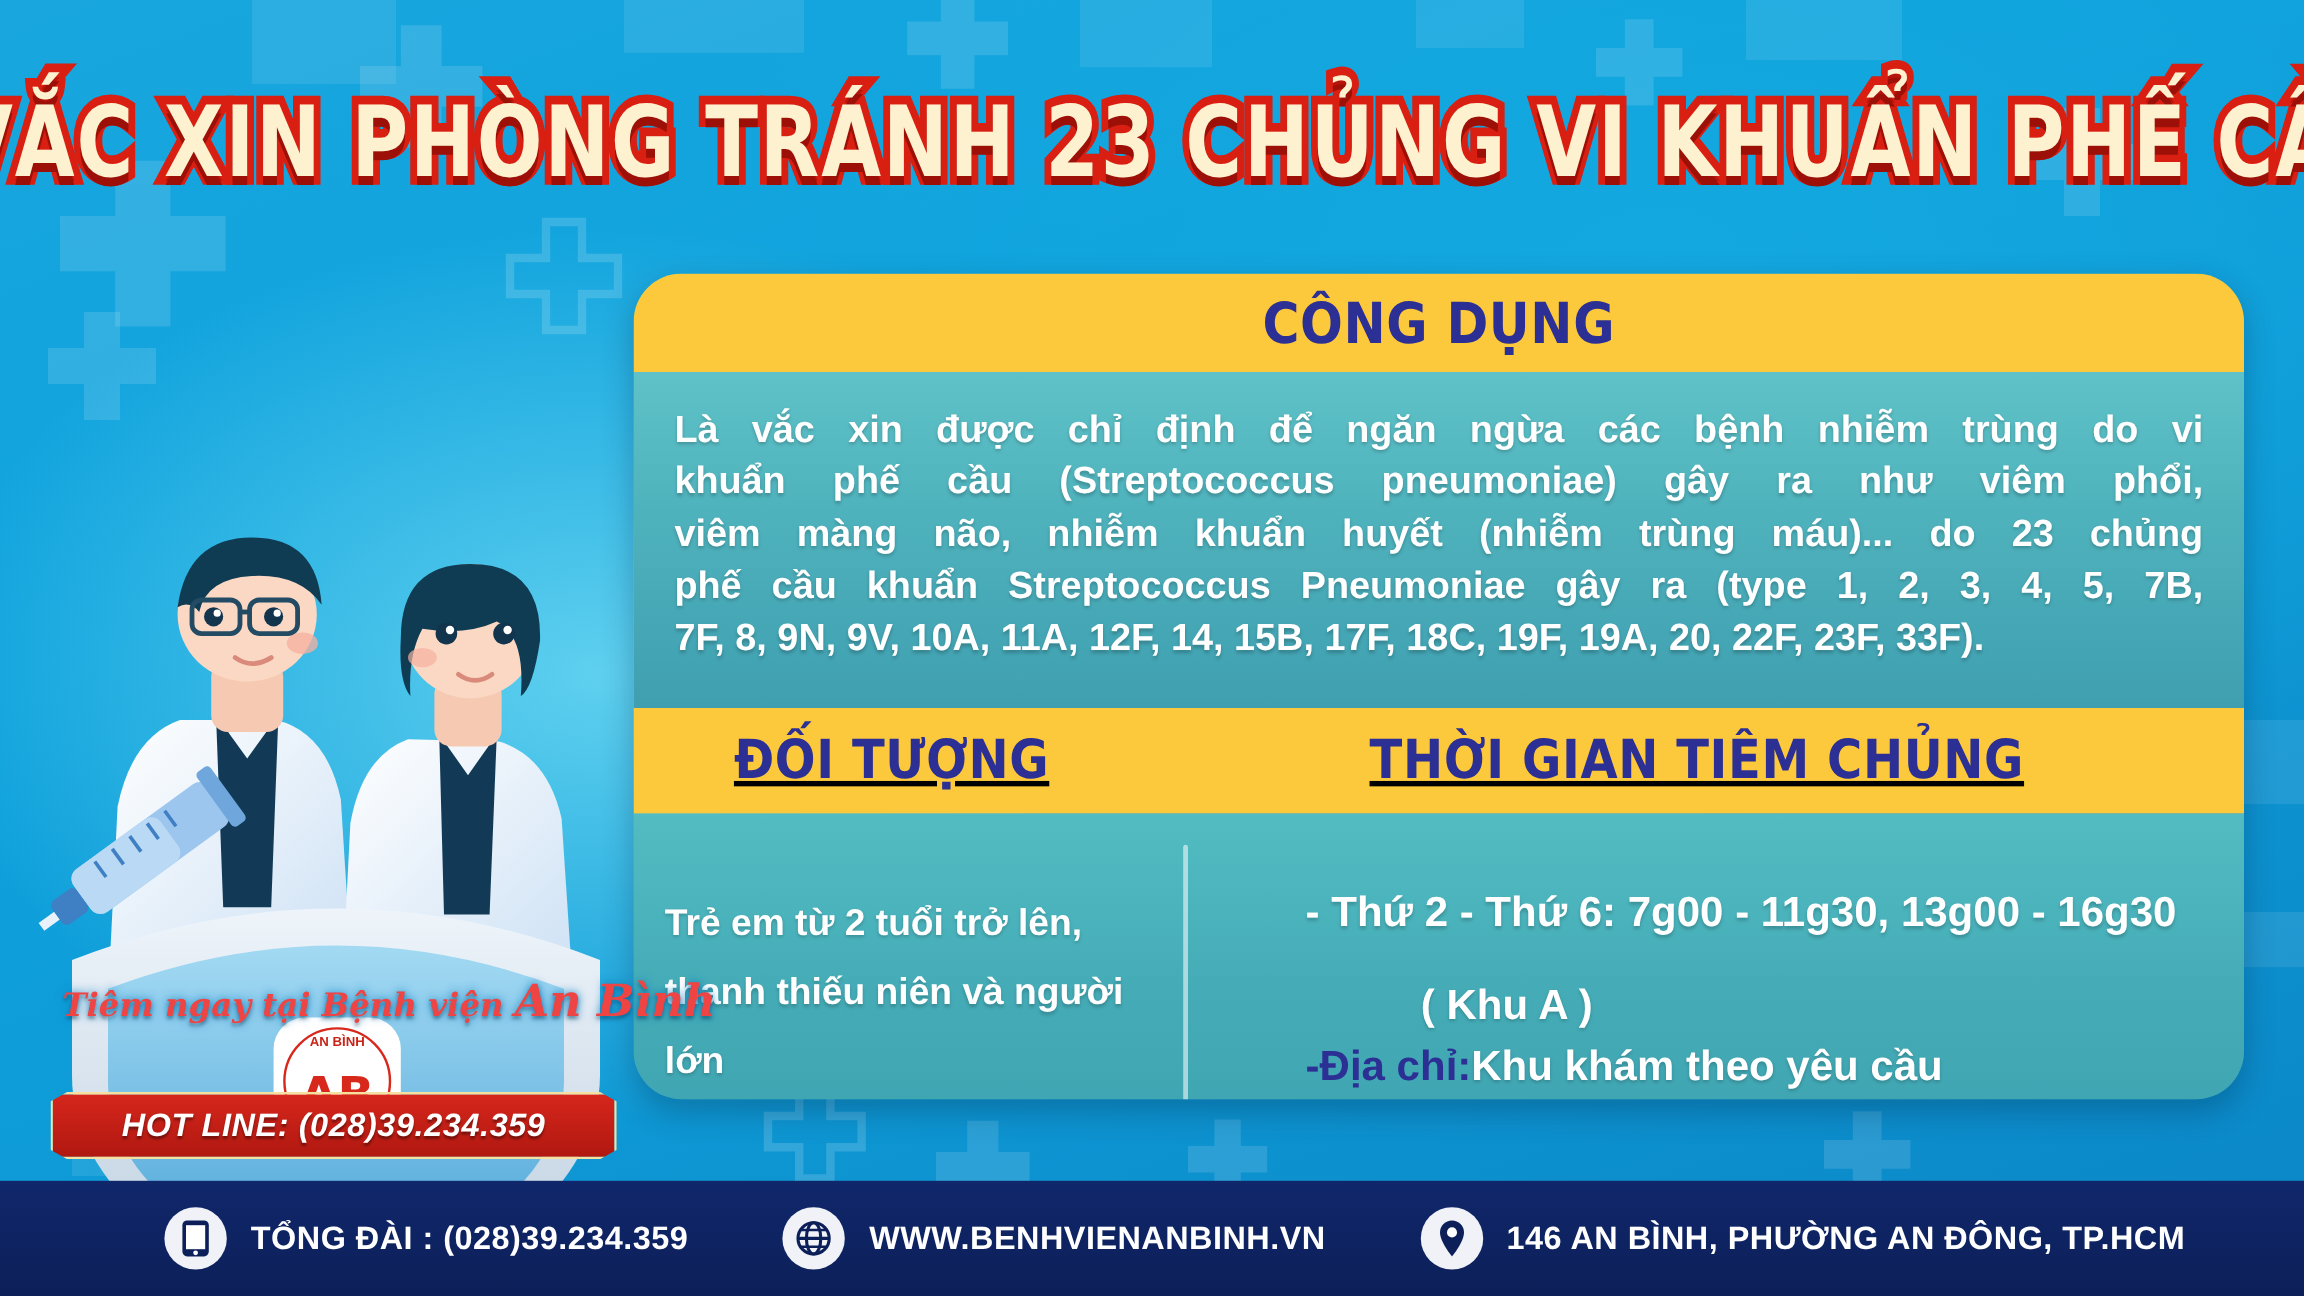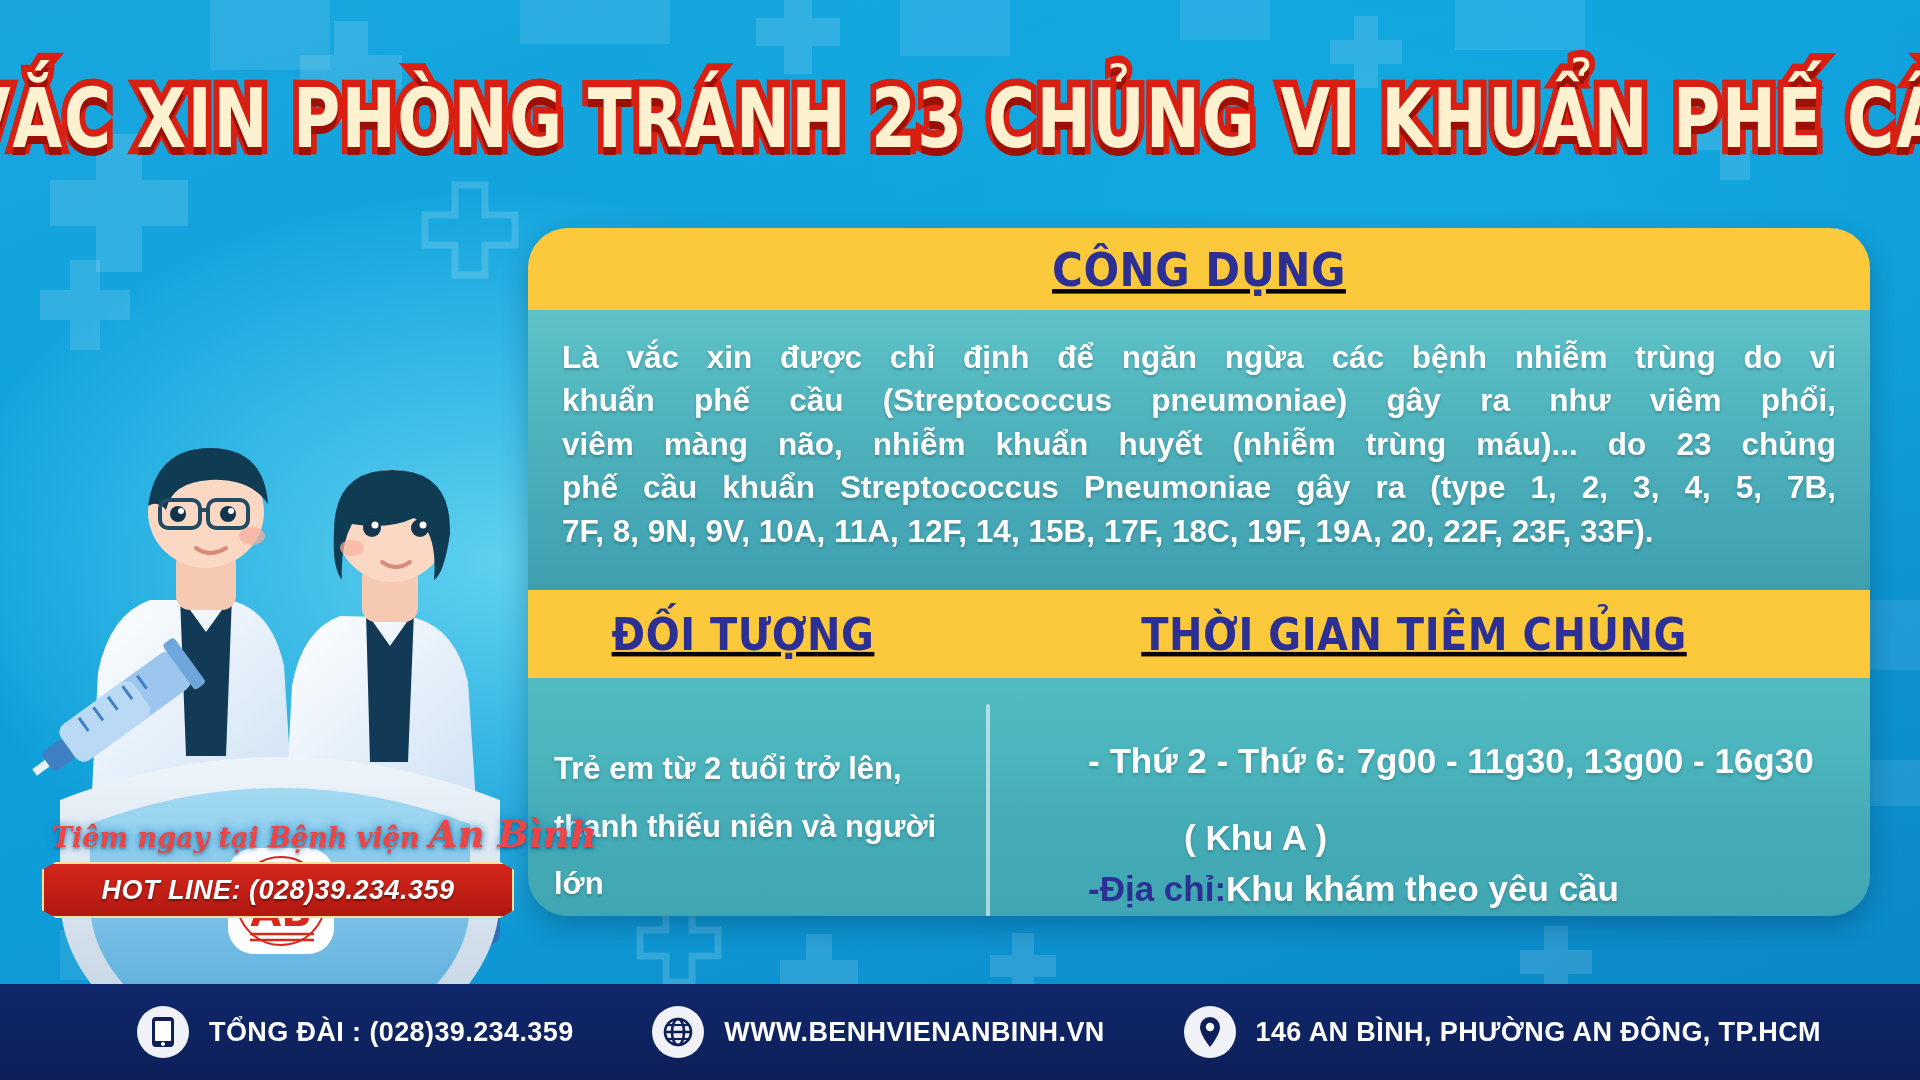--- a/index.html
+++ b/index.html
@@ -22,33 +22,33 @@
     transform:scaleY(1.32) scaleX(1.04);transform-origin:center top;white-space:nowrap;}
 
   
   .illus{position:absolute;left:0;top:300px;width:560px;height:720px;z-index:5;}
 
   .tagline{position:absolute;left:52px;top:812px;width:450px;z-index:8;
     font-family:"DejaVu Serif",serif;font-style:italic;font-weight:700;font-size:27px;
     color:#ef4444;text-shadow:0 0 8px #0e7fc0, 0 2px 3px rgba(0,0,0,.35);white-space:nowrap;}
   .tagline .big{font-size:37px;}
 
-  .hotline{position:absolute;left:42px;top:862px;width:468px;height:52px;z-index:8;
+  .hotline{position:absolute;left:42px;top:910px;width:468px;height:52px;z-index:8;
     background:linear-gradient(180deg,#d6261c 0%,#b01810 100%);
     border:2px solid #f6e0a0;
     clip-path:polygon(0 14%,14px 0,calc(100% - 14px) 0,100% 14%,100% 86%,calc(100% - 14px) 100%,14px 100%,0 86%);
     display:flex;align-items:center;justify-content:center;
     color:#fff;font-weight:700;font-style:italic;font-size:27px;letter-spacing:.5px;
     text-shadow:0 2px 2px rgba(0,0,0,.4);}
 
   
   .card{position:absolute;left:528px;top:228px;width:1342px;height:688px;z-index:7;
     border-radius:40px;overflow:hidden;box-shadow:0 10px 26px rgba(2,40,70,.3);}
   .band{background:#fcc93c;display:flex;align-items:center;justify-content:center;}
-  .band1{height:82px;text-decoration:underline;}
+  .band1{height:82px;}
   .band-title{font-family:"DejaVu Sans",sans-serif;font-weight:700;font-size:42px;
     letter-spacing:.5px;color:#2c2f93;transform:scaleY(1.12);}
   .body1{background:linear-gradient(180deg,#5fc2c8 0%,#4fb3bd 40%,#3f9fb0 100%);
     padding:26px 34px 37px 34px;min-height:214px;}
   .body1 p{margin:0;color:#ffffff;font-size:31.5px;line-height:1.38;text-align:justify;
     text-align-last:justify;font-weight:600;text-shadow:0 2px 3px rgba(0,0,0,.22);}
   .body1 p.last{text-align-last:left;}
 
   .band2{height:88px;display:flex;text-decoration:underline;}
   .band2 .c{display:flex;align-items:center;justify-content:center;}

